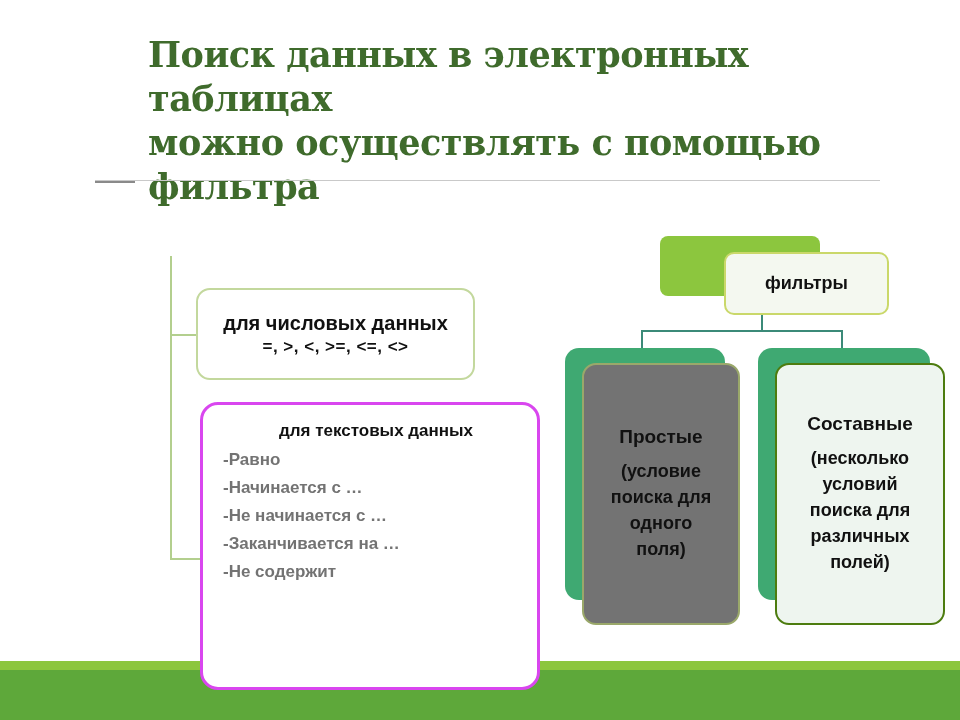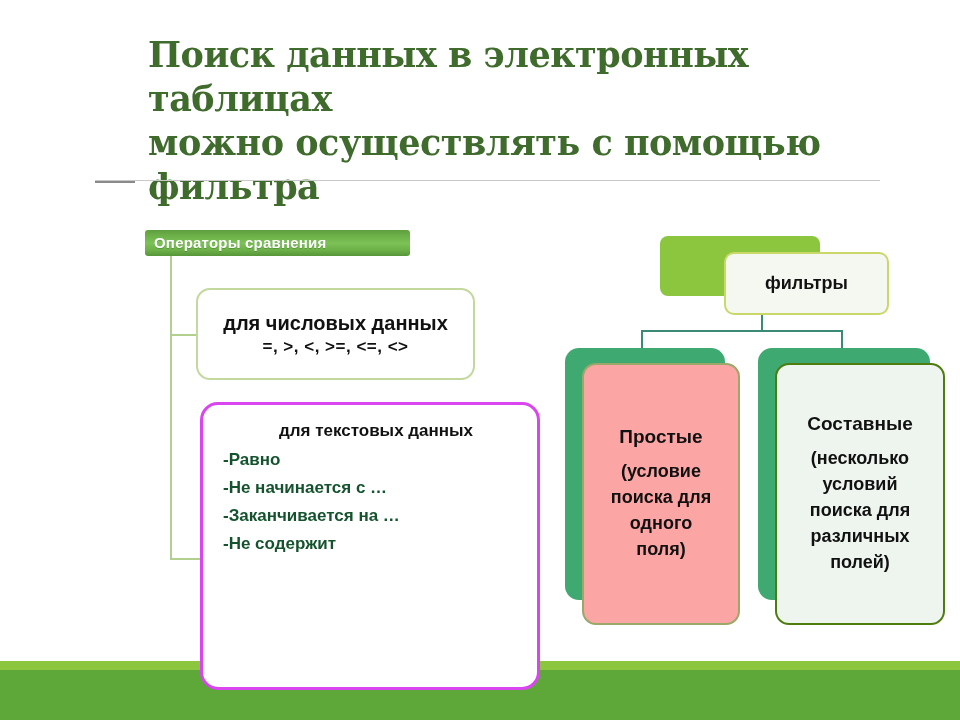--- a/index.html
+++ b/index.html
@@ -163,21 +163,21 @@
     margin: 0 0 5px 18px;
   }
   #box-textual ul {
     list-style: none;
     margin: 0;
     padding: 0;
   }
   #box-textual li {
     font-size: 17px;
     font-weight: bold;
-    color: #14532d;
+    color: #737373;
     line-height: 28px;
     padding-left: 8px;
     white-space: nowrap;
   }
 
   
   .layer-back {
     position: absolute;
     background: #8cc63e;
     border-radius: 8px;
@@ -256,21 +256,21 @@
     background: #3fa972;
     border-radius: 14px;
   }
   #simple-front {
     left: 582px;
     top: 363px;
     width: 158px;
     height: 262px;
     border: 2px solid #9aa86a;
     border-radius: 14px;
-    background: #fca5a5;
+    background: #737373;
     padding: 0 8px;
   }
   #compound-back {
     left: 758px;
     top: 348px;
     width: 172px;
     height: 252px;
     background: #3fa972;
     border-radius: 14px;
   }
@@ -304,21 +304,20 @@
 <body>
 
 <div id="slide">
 
   <div id="title">Поиск данных в электронных таблицах
 можно осуществлять с помощью
 фильтра</div>
   <div id="title-rule"></div>
   <div id="title-rule-accent"></div>
 
-  <div id="left-badge">Операторы сравнения</div>
 
   <div id="spine"></div>
   <div id="stub-1"></div>
   <div id="stub-2"></div>
 
   <div id="box-numeric">
     <div class="ln1">для числовых данных</div>
     <div class="ln2">=, &gt;, &lt;, &gt;=, &lt;=, &lt;&gt;</div>
   </div>
 
@@ -351,19 +350,20 @@
 полей)</div>
   </div>
 
   <div id="bar-light"></div>
   <div id="bar-dark"></div>
 
   <div id="box-textual" style="z-index:5;">
     <div class="heading">для текстовых данных</div>
     <ul>
       <li>-Равно</li>
+      <li>-Начинается с …</li>
       <li>-Не начинается с …</li>
       <li>-Заканчивается на …</li>
       <li>-Не содержит</li>
     </ul>
   </div>
 
 </div>
 
 </body></html>

